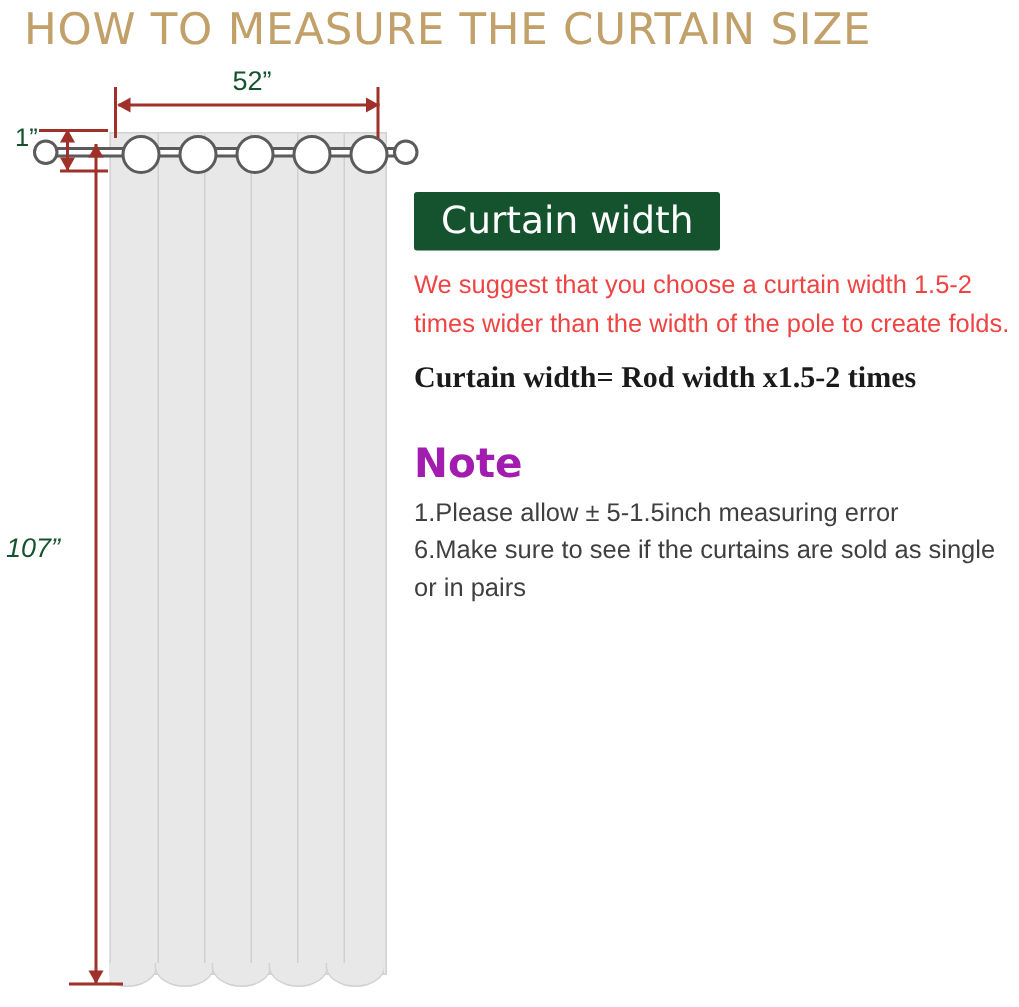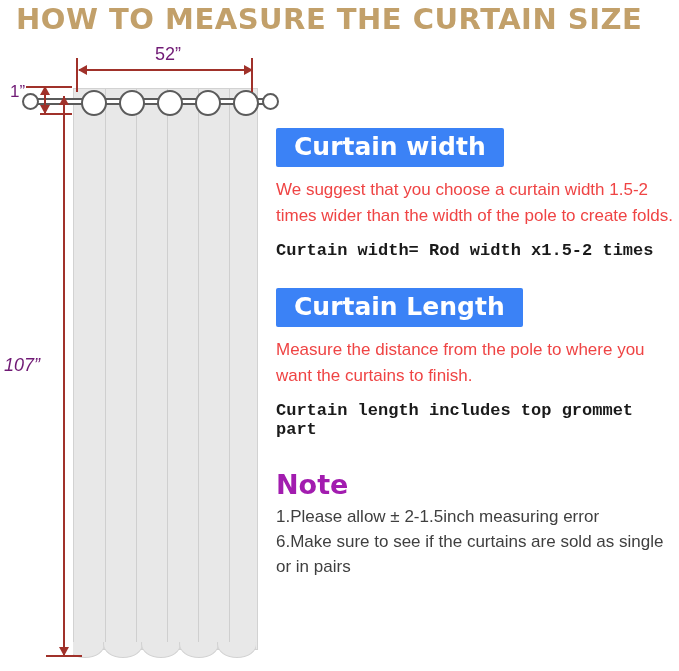--- a/index.html
+++ b/index.html
@@ -20,21 +20,21 @@
     height: 671px;
   }
 
   
   .title {
     position: absolute;
     left: 16px;
     top: 2px;
     width: 640px;
     font-size: 29px;
-    font-weight: bold;
+    font-weight: normal;
     letter-spacing: 0.5px;
     color: #c2a06a;
     font-family: "DejaVu Sans", sans-serif;
     white-space: nowrap;
   }
 
   
   .diagram {
     position: absolute;
     left: 0;
@@ -153,56 +153,56 @@
     width: 2px;
     background: #a0312a;
   }
   .tick-h {
     position: absolute;
     height: 2px;
     background: #a0312a;
   }
   .dim-label {
     position: absolute;
-    color: #701a75;
+    color: #14532d;
     font-size: 18px;
     font-family: "Liberation Sans", sans-serif;
     white-space: nowrap;
   }
 
   
   .text-col {
     position: absolute;
     left: 276px;
     top: 128px;
     width: 404px;
   }
   .heading-band {
     display: inline-block;
-    background: #3b82f6;
+    background: #14532d;
     color: #ffffff;
     font-size: 25px;
-    font-weight: bold;
+    font-weight: normal;
     padding: 4px 18px 6px 18px;
     font-family: "DejaVu Sans", sans-serif;
     border-radius: 2px;
   }
   .body-text {
     color: #ef4444;
     font-size: 17px;
     line-height: 26px;
     margin-top: 10px;
     font-family: "Liberation Sans", sans-serif;
   }
   .bold-line {
     color: #1a1a1a;
-    font-size: 17px;
+    font-size: 20px;
     font-weight: bold;
     margin-top: 12px;
-    font-family: Liberation Mono, monospace;
+    font-family: Liberation Serif, serif;
   }
   .block2 { margin-top: 28px; }
   .note-title {
     color: #a21caf;
     font-size: 27px;
     font-weight: bold;
     font-family: "DejaVu Sans", sans-serif;
     margin-top: 30px;
   }
   .note-line {
@@ -269,28 +269,23 @@
   </div>
 
   <div class="text-col">
 
     <div>
       <div class="heading-band">Curtain width</div>
       <div class="body-text">We suggest that you choose a curtain width 1.5-2 times wider than the width of the pole to create folds.</div>
       <div class="bold-line">Curtain width= Rod width x1.5-2 times</div>
     </div>
 
-    <div class="block2">
-      <div class="heading-band">Curtain Length</div>
-      <div class="body-text">Measure the distance from the pole to where you want the curtains to finish.</div>
-      <div class="bold-line">Curtain length includes top grommet part</div>
-    </div>
 
     <div>
       <div class="note-title">Note</div>
       <div class="note-lines">
-        <div class="note-line">1.Please allow ± 2-1.5inch measuring error</div>
+        <div class="note-line">1.Please allow ± 5-1.5inch measuring error</div>
         <div class="note-line">6.Make sure to see if the curtains are sold as single or in pairs</div>
       </div>
     </div>
 
   </div>
 </div>
 
 </body></html>

